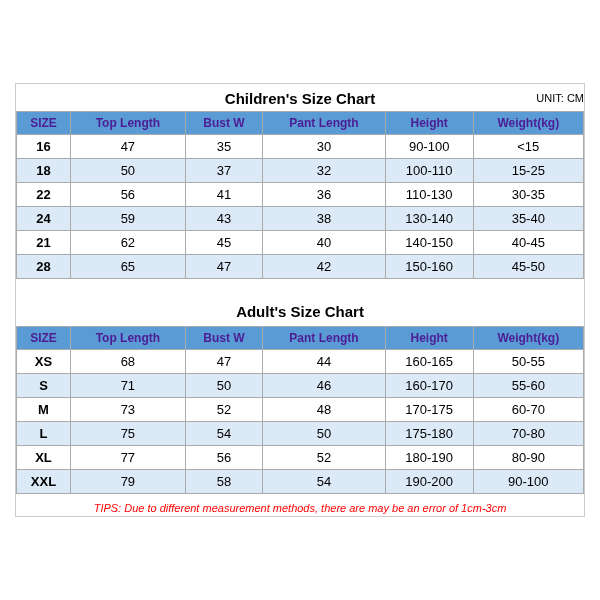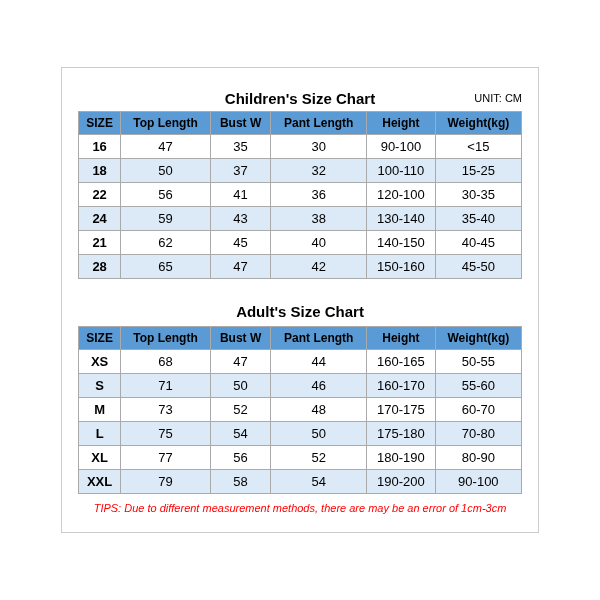--- a/index.html
+++ b/index.html
@@ -7,23 +7,23 @@
       width: 600px;
       height: 600px;
       background: #fff;
       font-family: Arial, sans-serif;
       font-size: 13px;
       display: flex;
       align-items: center;
       justify-content: center;
     }
     .container {
-      width: 478px;
+      width: 570px;
       border: 1px solid #ccc;
-      padding: 16px;
+      padding: 0;
     }
     .section-title {
       text-align: center;
       font-size: 15px;
       font-weight: bold;
       padding: 6px 0 4px;
       position: relative;
     }
     .unit-label {
       position: absolute;
@@ -39,21 +39,21 @@
       border-collapse: collapse;
       margin-bottom: 4px;
     }
     th, td {
       border: 1px solid #aaa;
       text-align: center;
       padding: 4px 3px;
     }
     thead th {
       background: #5b9bd5;
-      color: #000000;
+      color: #4c1d95;
       font-weight: bold;
       font-size: 12px;
       margin-left: 47px;
     }
     tbody tr td:first-child {
       font-weight: bold;
     }
     tbody tr:nth-child(odd) {
       background: #fff;
     }
@@ -107,21 +107,21 @@
           <td>37</td>
           <td>32</td>
           <td>100-110</td>
           <td>15-25</td>
         </tr>
         <tr>
           <td>22</td>
           <td>56</td>
           <td>41</td>
           <td>36</td>
-          <td>120-100</td>
+          <td>110-130</td>
           <td>30-35</td>
         </tr>
         <tr>
           <td>24</td>
           <td>59</td>
           <td>43</td>
           <td>38</td>
           <td>130-140</td>
           <td>35-40</td>
         </tr>

